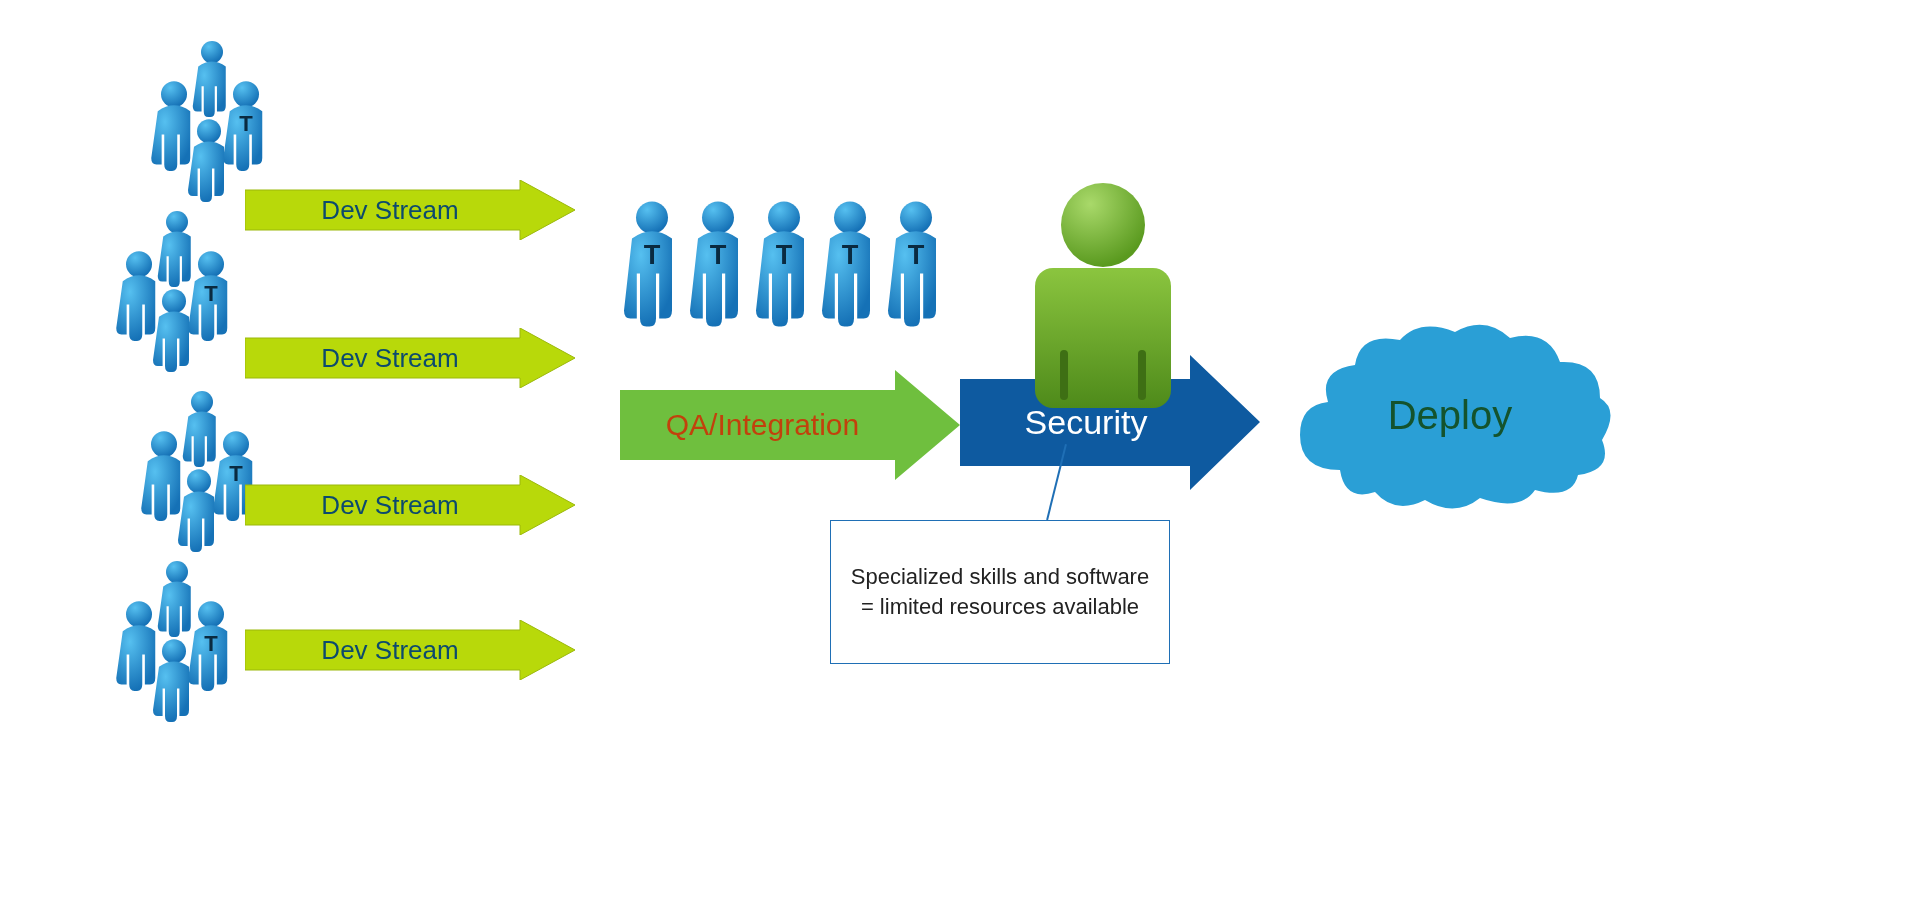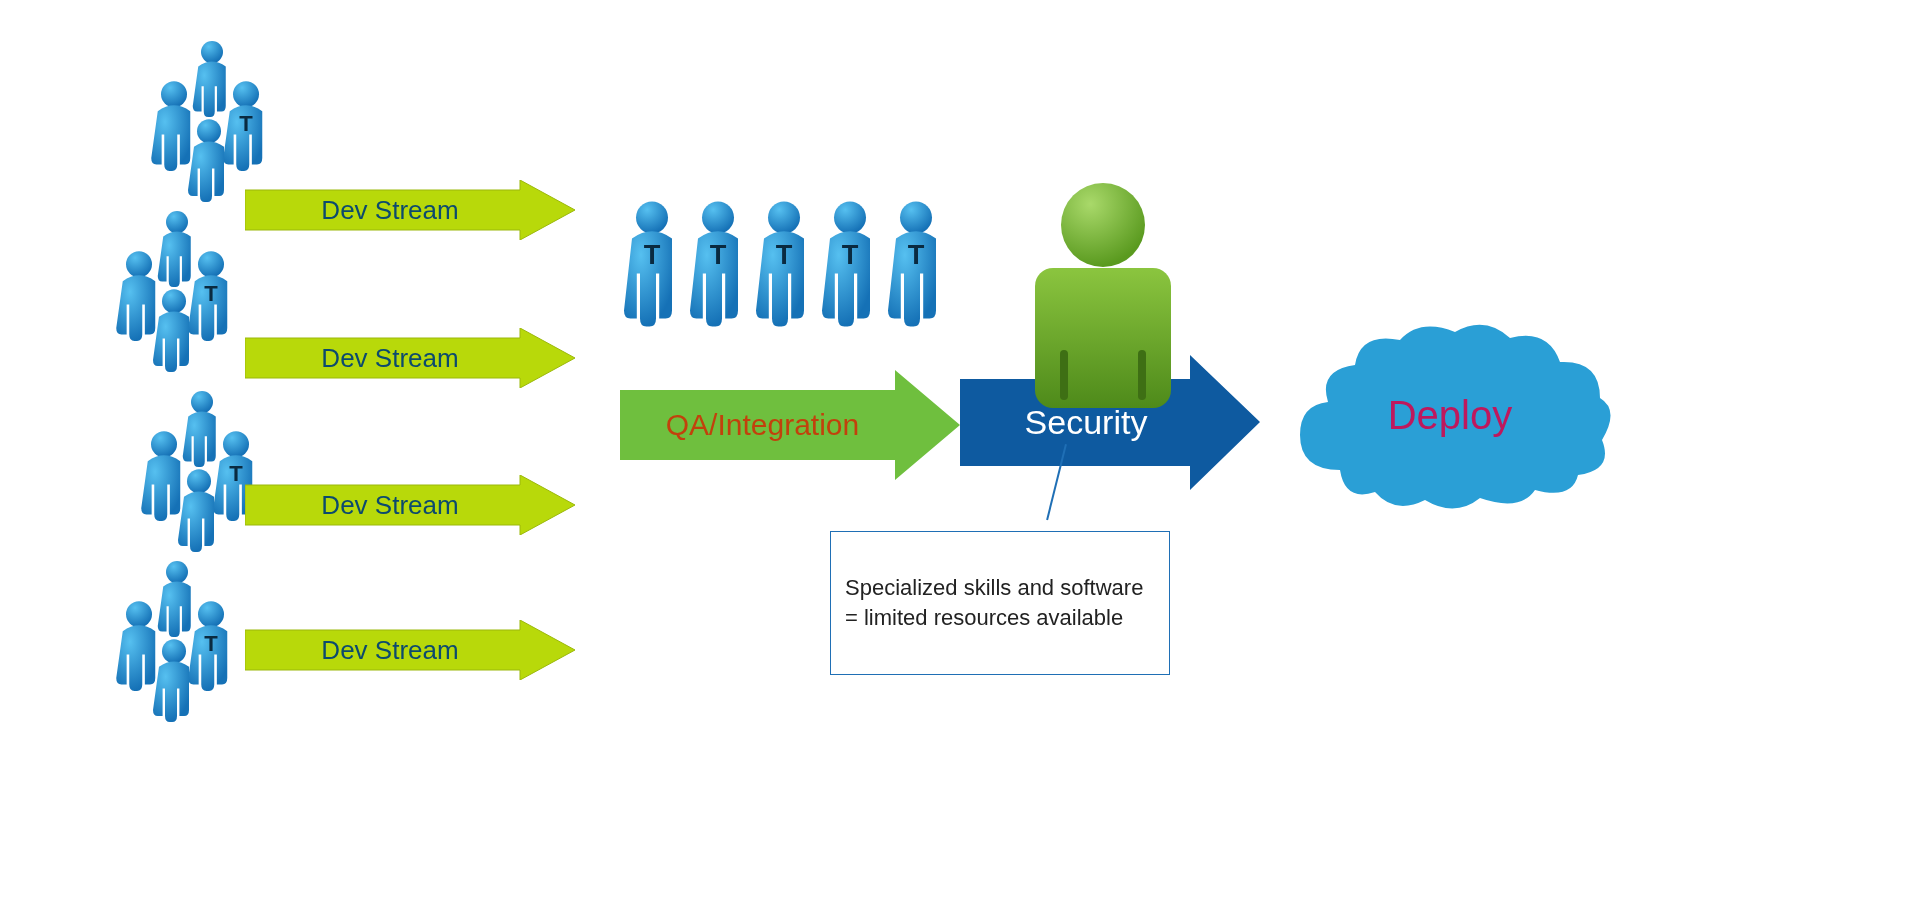--- a/index.html
+++ b/index.html
@@ -90,28 +90,29 @@
     top: 180px;
     width: 200px;
     height: 250px;
   }
   .green-person svg { width:100%; height:100%; }
 
   
   .callout {
     position: absolute;
     left: 830px;
-    top: 531px;
+    top: 520px;
     width: 310px;
     height: 130px;
     border: 1.5px solid #1f6fb5;
     background: #fff;
     display:flex;
     align-items:center;
     justify-content:center;
+    text-align:center;
     padding: 6px 14px;
     font-size: 22px;
     color:#222;
     line-height:1.35;
   }
   .callout-line {
     position:absolute;
     left: 1065px;
     top: 444px;
     width: 2px;
@@ -126,21 +127,21 @@
     position:absolute;
     left:1280px;
     top:310px;
     width:340px;
     height:210px;
   }
   .cloud svg { width:100%; height:100%; display:block;}
   .cloud .label {
     position:absolute; inset:0;
     display:flex; align-items:center; justify-content:center;
-    font-size:40px; color:#be185d;
+    font-size:40px; color:#14532d;
   }
 </style>
 </head>
 <body>
 
 <div class="diagram">
 
   <div class="dev-cluster" style="left:130px; top:40px;">
     <svg viewBox="0 0 160 180">
       <defs>

